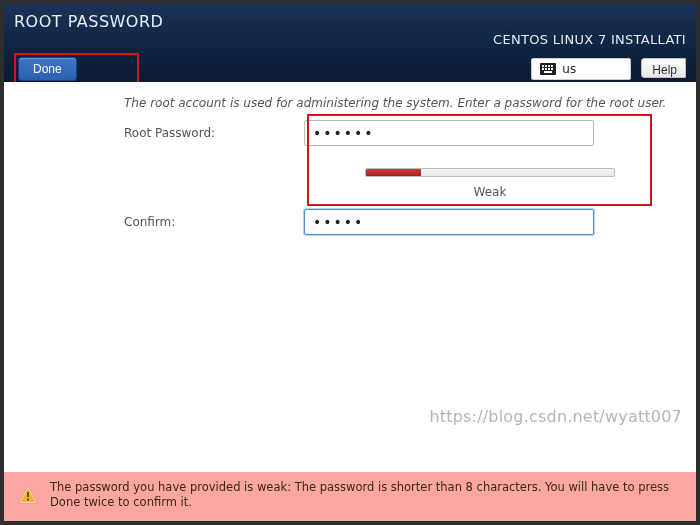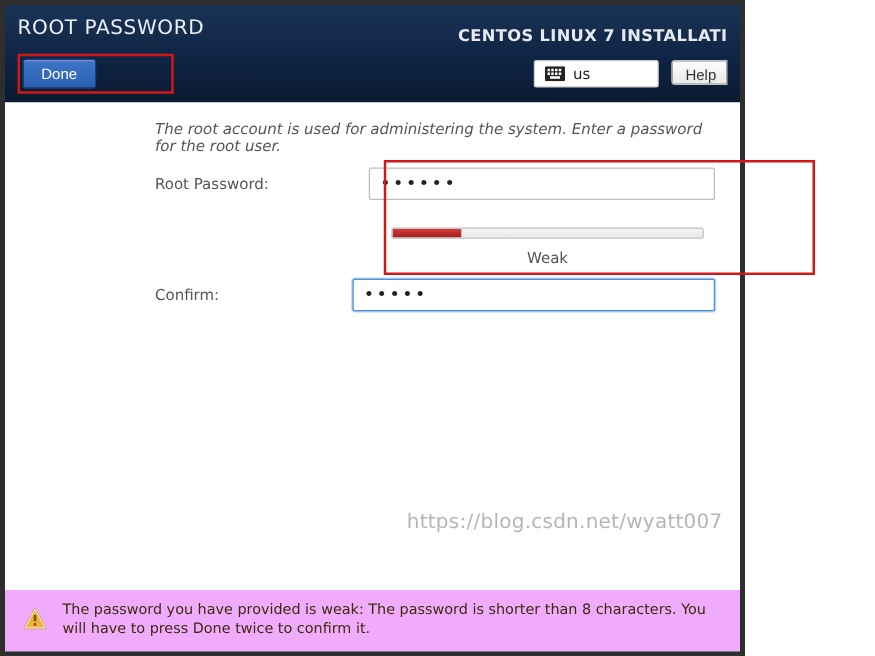--- a/index.html
+++ b/index.html
@@ -1,24 +1,24 @@
 <!DOCTYPE html>
 <html><head>
 <meta charset="utf-8">
 <style>
   * { box-sizing: border-box; margin: 0; padding: 0; }
   html, body { width: 700px; height: 525px; font-family: "DejaVu Sans", "Liberation Sans", sans-serif; overflow: hidden; background: #fff; }
-  .frame { width: 596px; height: 525px; position: relative; background: #2e2e2e; }
+  .frame { width: 700px; height: 525px; position: relative; background: #2e2e2e; }
   .inner { position: absolute; left: 4px; top: 4px; right: 4px; bottom: 4px; background: #fff; display: flex; flex-direction: column; }
 
   
   .header { background: linear-gradient(#1a3356, #0e2342 60%, #0b1a30); color: #fff; padding: 8px 10px 8px 10px; position: relative; height: 78px; }
   .header-row1 { display: flex; justify-content: space-between; align-items: flex-start; }
   .page-title { font-size: 16px; font-weight: 400; letter-spacing: 0.5px; color: #eaeef5; }
-  .install-title { font-size: 13px; color: #e6e9ef; letter-spacing: 0.3px; margin-top: 10px; font-weight: bold; }
+  .install-title { font-size: 13px; color: #e6e9ef; letter-spacing: 0.3px; margin-top: 20px; }
   .header-row2 { display: flex; justify-content: space-between; align-items: center; margin-top: 6px; gap: 48px; }
   .done-btn { background: linear-gradient(#3f75c9, #2a5fb0); border: 1px solid #1d3f77; color: #fff; font-size: 12px; padding: 4px 14px; border-radius: 3px; cursor: pointer; box-shadow: inset 0 1px 0 rgba(255,255,255,0.25); }
   .done-wrap { border: 2px solid #d01818; padding: 2px 60px 2px 2px; display: inline-block; }
   .right-controls { display: flex; align-items: flex-start; gap: 10px; }
   .kb-indicator { background: #fff; border: 1px solid #ccc; border-radius: 2px; padding: 3px 8px; display: flex; align-items: center; gap: 6px; min-width: 100px; color: #222; font-size: 12px; }
   .kb-icon { width: 16px; height: 12px; }
   .help-btn { background: linear-gradient(#fdfdfd,#e9e9e9); border: 1px solid #bfbfbf; border-radius: 3px 0 0 3px; padding: 4px 8px 0 10px; font-size: 12px; color: #333; cursor: pointer; }
 
   
   .body { flex: 1; background: #fff; padding: 14px 20px 0 20px; color: #4a4a4a; font-size: 12px; position: relative; }
@@ -28,21 +28,21 @@
   .field-row { display: flex; align-items: center; margin-bottom: 22px; }
   .field-label { width: 180px; color: #555; }
   .pw-input { width: 290px; height: 26px; border: 1px solid #bcbcbc; border-radius: 2px; padding: 0 8px; font-family: inherit; font-size: 14px; letter-spacing: 2px; color: #222; }
   .pw-input.focus { border: 1px solid #4a90d9; box-shadow: 0 0 0 1px rgba(74,144,217,0.4); }
   .meter-row { display: flex; align-items: center; margin: 4px 0 10px 180px; gap: 8px; flex-direction: column; }
   .meter { width: 250px; height: 9px; border: 1px solid #bdbdbd; border-radius: 2px; background: linear-gradient(#f4f4f4,#e8e8e8); position: relative; overflow: hidden; }
   .meter-fill { position: absolute; left: 0; top: 0; bottom: 0; width: 22%; background: linear-gradient(#d23b3b,#a51f1f); }
   .meter-label { font-size: 12px; color: #555; }
 
   
-  .warnbar { background: #f0abfc; color: #3a2b0a; display: flex; align-items: center; gap: 12px; padding: 8px 14px 10px 14px; font-size: 11.5px; line-height: 1.35; }
+  .warnbar { background: #fca5a5; color: #3a2b0a; display: flex; align-items: center; gap: 12px; padding: 8px 14px 10px 14px; font-size: 11.5px; line-height: 1.35; }
   .warn-icon { width: 20px; height: 20px; flex: 0 0 20px; }
   .warn-text { flex: 1; }
 
   
   .wm { position: absolute; right: 14px; bottom: 46px; color: rgba(120,120,120,0.55); font-size: 16px; letter-spacing: 0.2px; pointer-events: none; }
 </style>
 </head>
 <body>
 
 <div class="frame">

